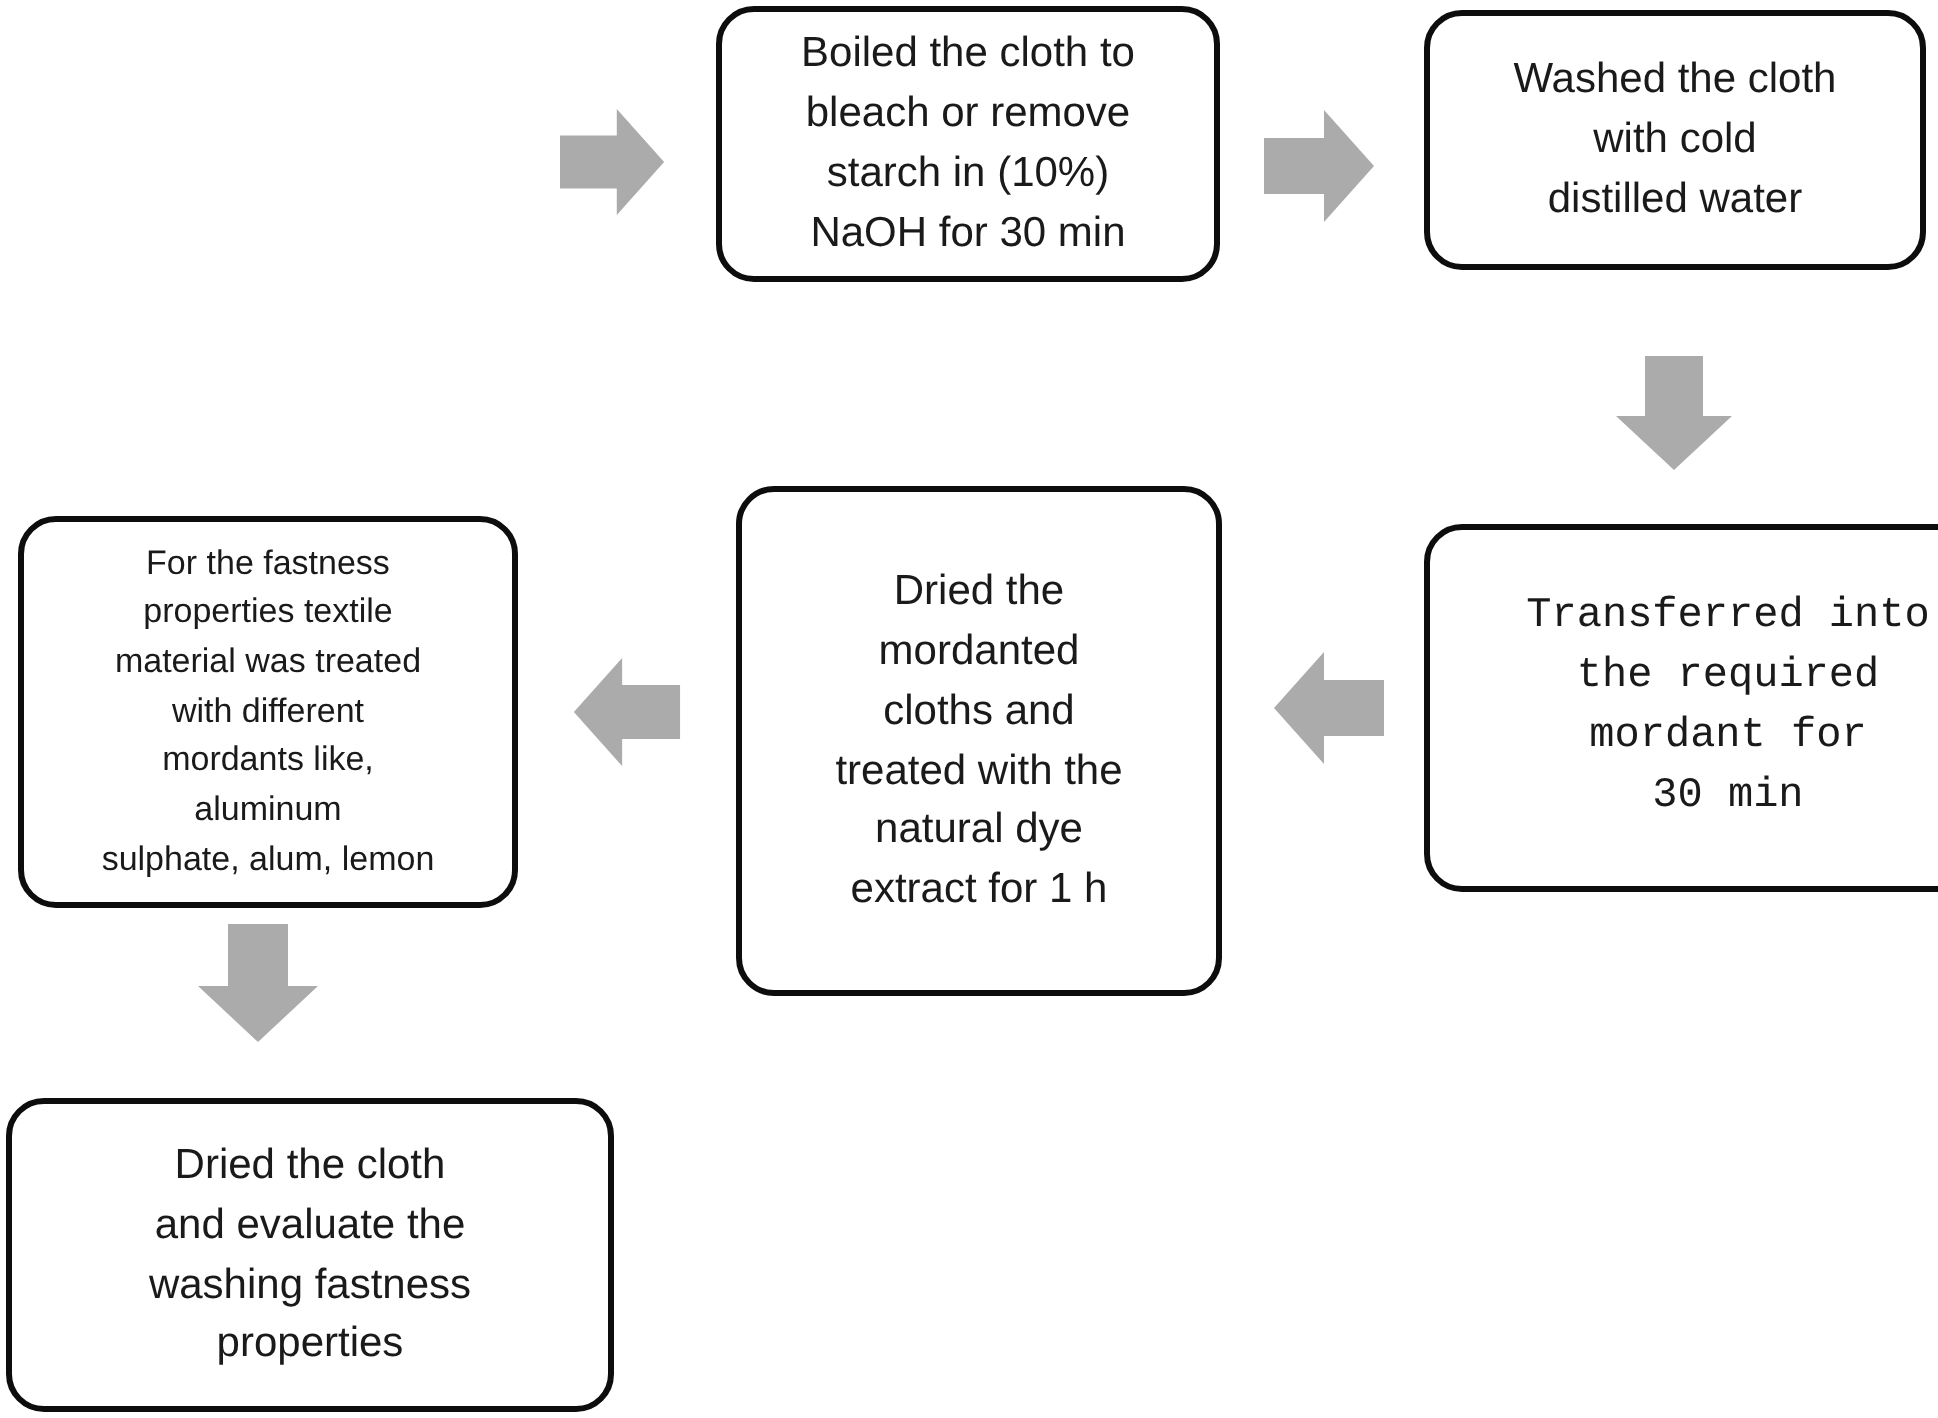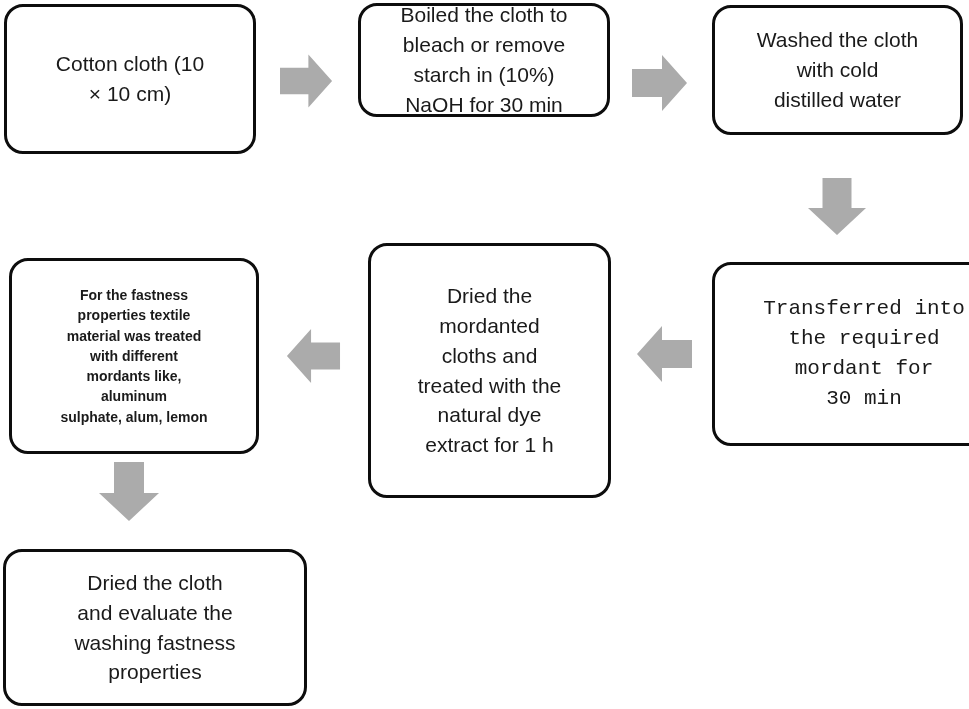--- a/index.html
+++ b/index.html
@@ -23,52 +23,47 @@
     box-sizing: border-box;
     color: #1a1a1a;
   }
   .box-text {
     white-space: pre-line;
     font-size: 21px;
     line-height: 1.42;
     padding: 0 6px;
   }
   .box--small .box-text {
-    font-size: 14px;
+    font-size: 17px;
     line-height: 1.45;
-    font-weight: bold;
   }
   .arrow { position: absolute; display: block; }
 
   
   .box-1 { left: 4px;   top: 4px;   width: 252px; height: 150px; }
-  .box-2 { left: 358px; top: 3px;   width: 252px; height: 114px; }
+  .box-2 { left: 358px; top: 3px;   width: 252px; height: 138px; }
   .box-3 { left: 712px; top: 5px;   width: 251px; height: 130px; }
   .box-4 { left: 712px; top: 262px; width: 304px; height: 184px; font-family: Liberation Mono, monospace; }
   .box-5 { left: 368px; top: 243px; width: 243px; height: 255px; }
   .box-6 { left: 9px;   top: 258px; width: 250px; height: 196px; }
   .box-7 { left: 3px;   top: 549px; width: 304px; height: 157px; }
 
   
   .arrow-1 { left: 280px; top: 53px;  }
   .arrow-2 { left: 632px; top: 54px;  }
   .arrow-3 { left: 806px; top: 178px; }
   .arrow-4 { left: 636px; top: 325px; }
   .arrow-5 { left: 284px; top: 328px; }
   .arrow-6 { left: 98px;  top: 462px; }
 </style>
 </head>
 <body>
 
 <div class="canvas">
 
-  <div class="box box-1">
-    <span class="box-text">Cotton cloth (10
-× 10 cm)</span>
-  </div>
 
   <svg class="arrow arrow-1" width="53" height="56" viewBox="0 0 56 58">
     <polygon points="0,15 30,15 30,1 55,29 30,57 30,43 0,43" fill="#ababab"></polygon>
   </svg>
 
   <div class="box box-2">
     <span class="box-text">Boiled the cloth to
 bleach or remove
 starch in (10%)
 NaOH for 30 min</span>

